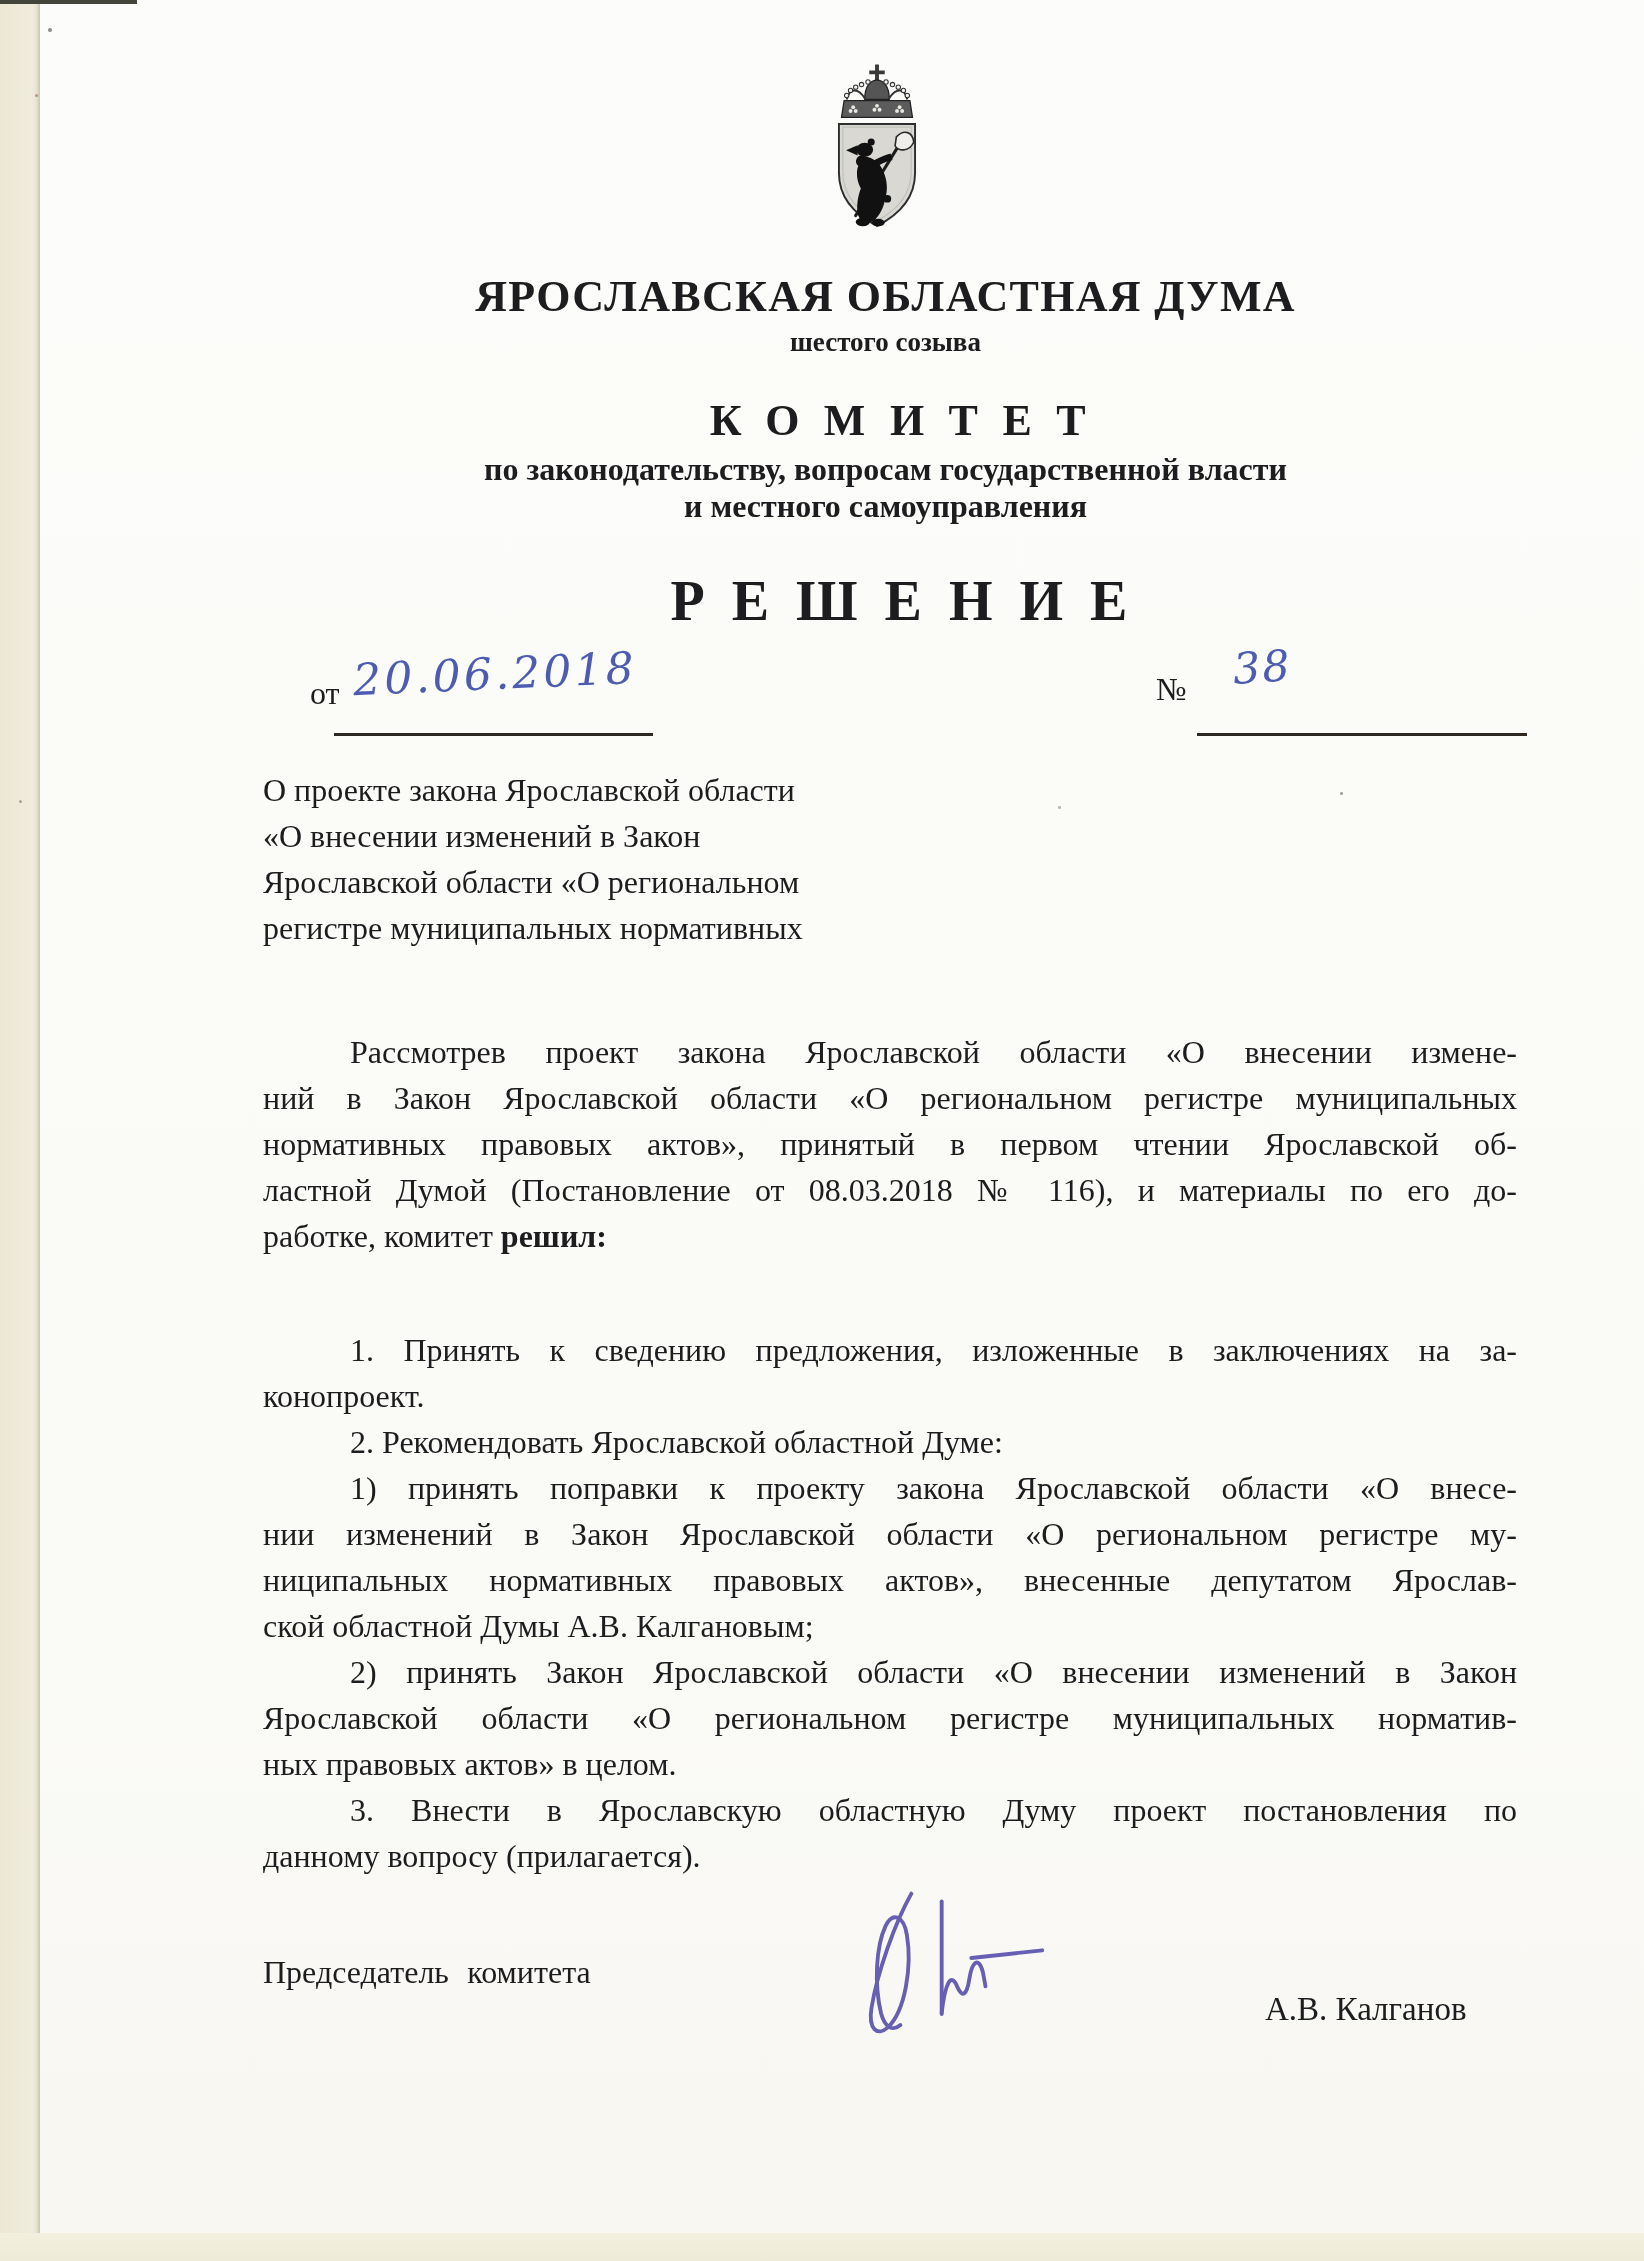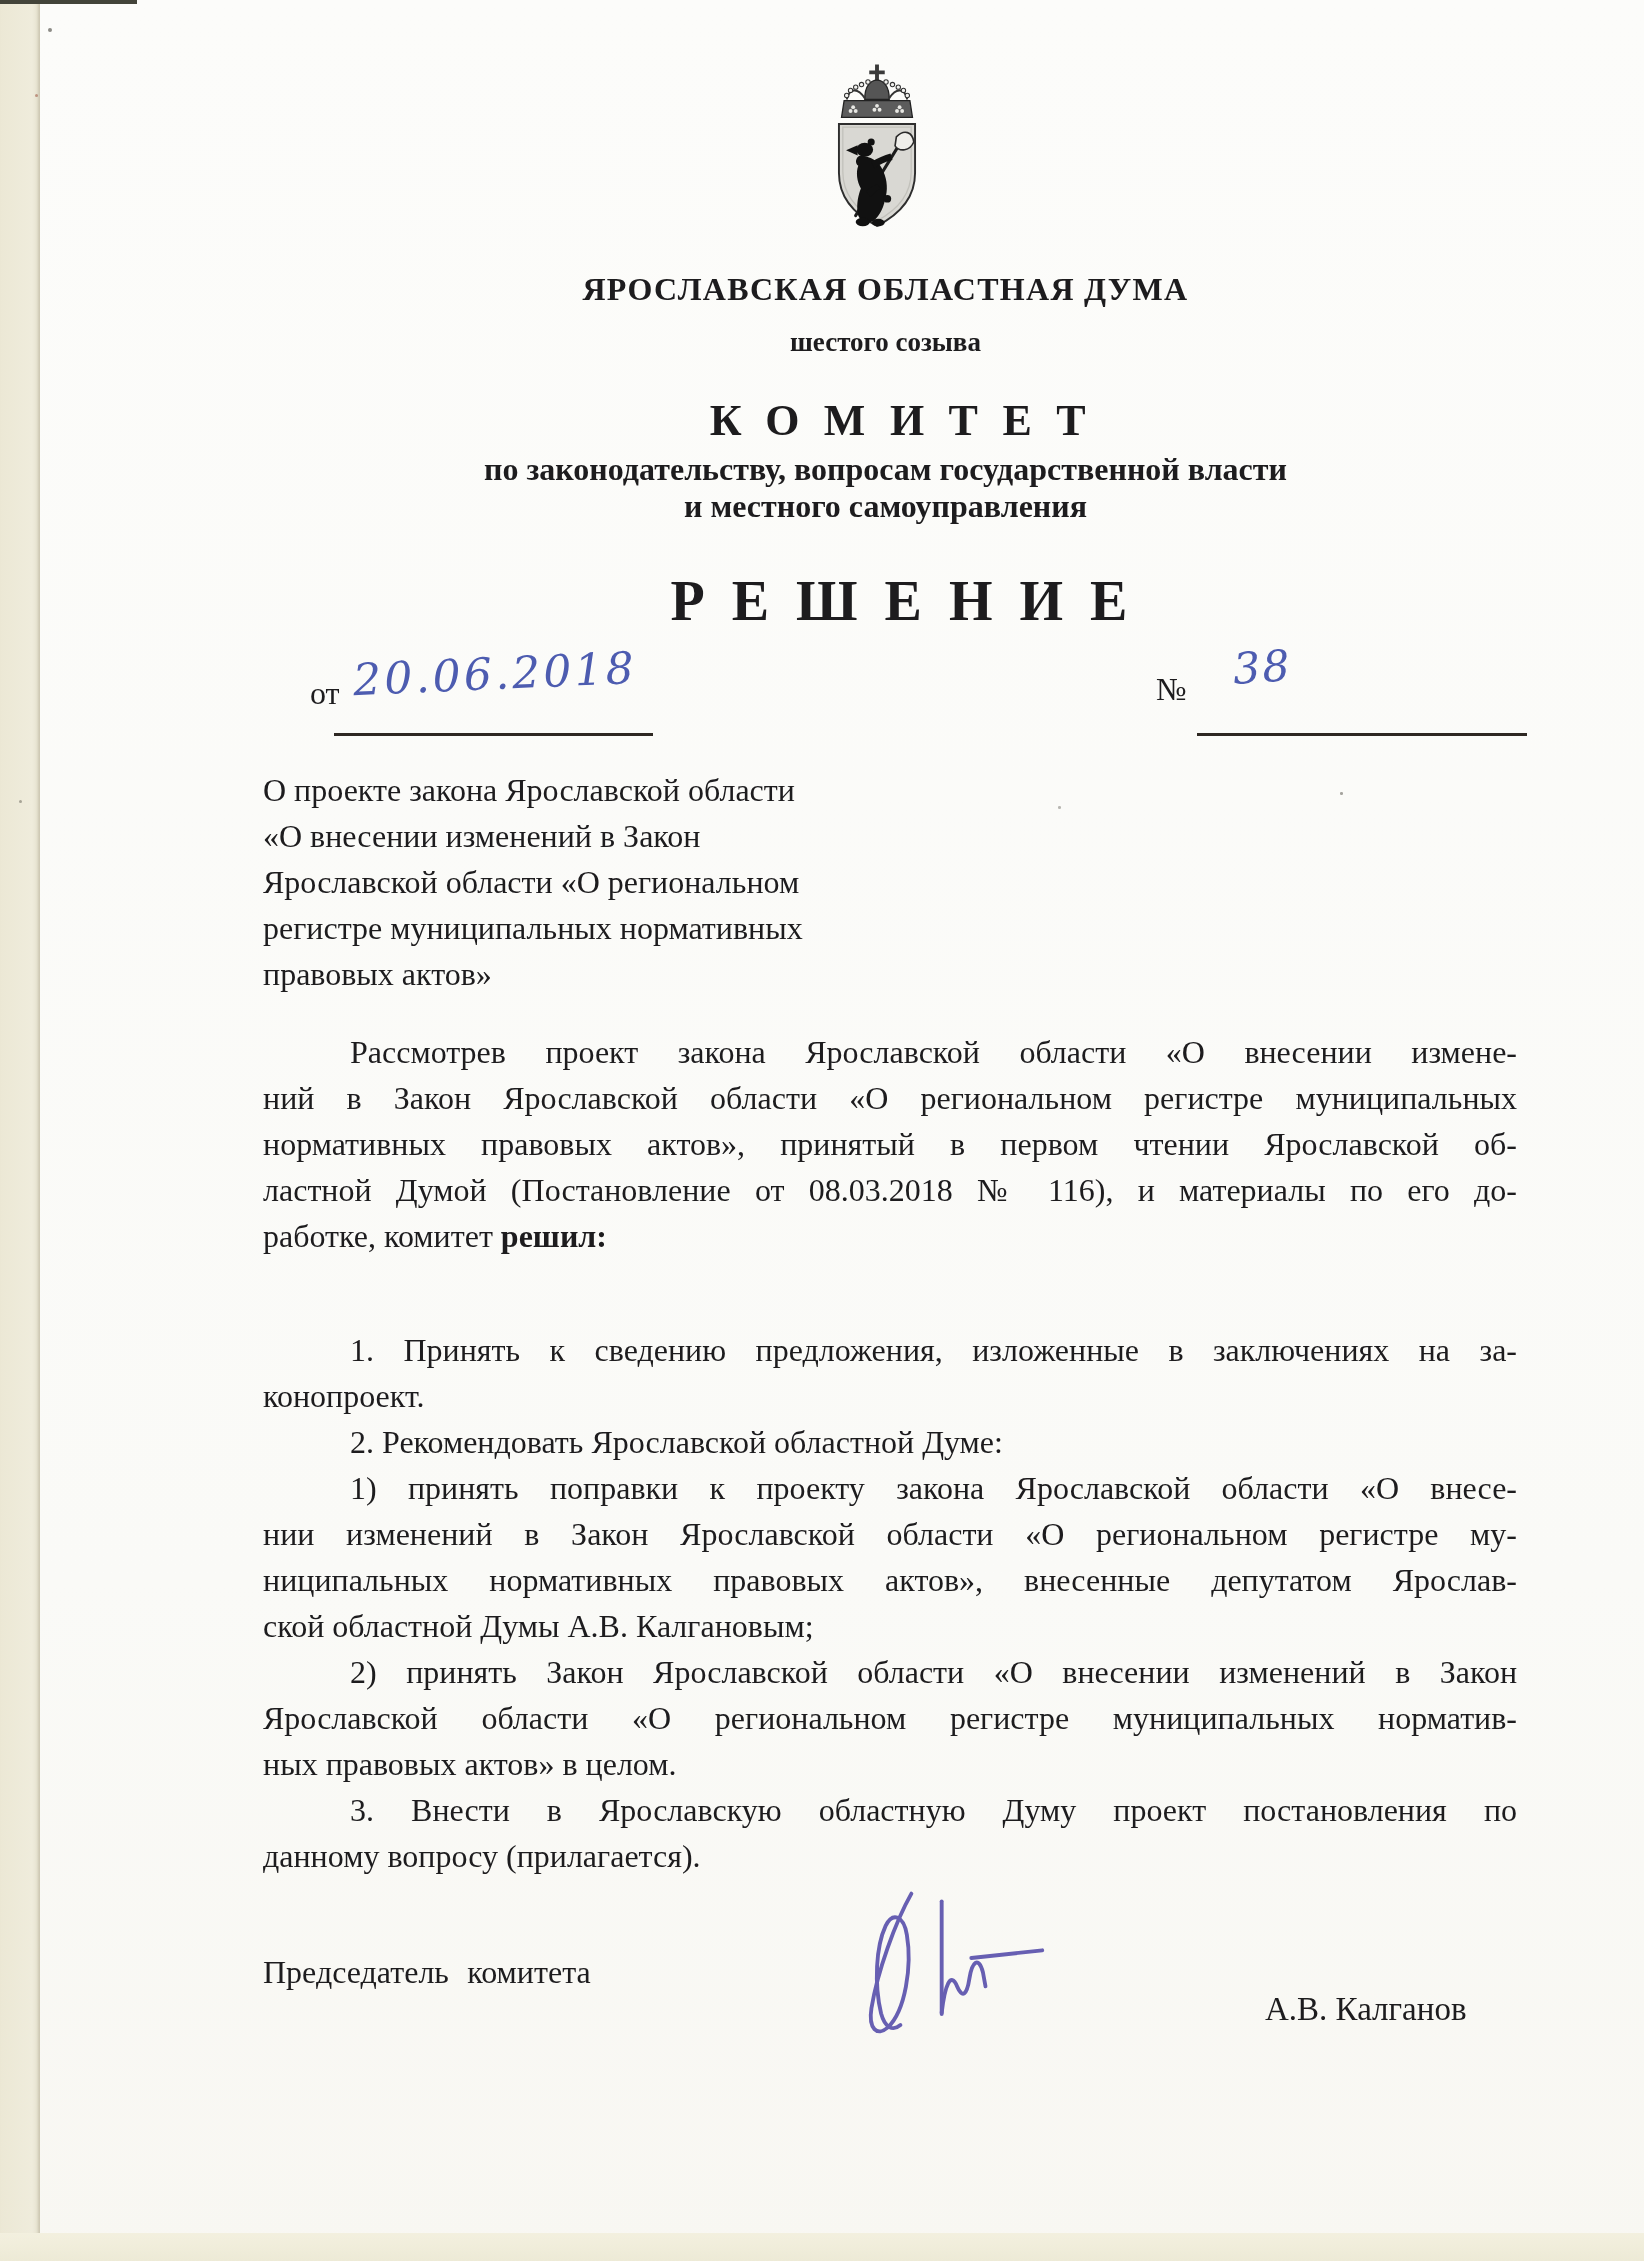--- a/index.html
+++ b/index.html
@@ -16,21 +16,21 @@
   .edge-left{left:0;top:0;width:40px;height:2261px;
     background:linear-gradient(90deg,#ece8d5 0%,#efecdc 80%,#e4e0cd 100%);
     box-shadow:inset -1.9px 0 2.6px rgba(90,80,50,.18);}
   .edge-bottom{left:0;top:2233px;width:1645px;height:28px;
     background:linear-gradient(180deg,#f3f0df 0%,#edead6 100%);}
   .edge-topline{left:0;top:0;width:137px;height:3.9px;background:#43443a;}
   .speck{border-radius:50%;}
 
   
   .cline{left:252px;width:1267px;text-align:center;font-weight:bold;white-space:nowrap;}
-  .org{top:271px;font-size:32px;letter-spacing:1.3px;}
+  .org{top:271px;font-size:44px;letter-spacing:1.3px;}
   .conv{top:327px;font-size:27px;}
   .comm{top:395px;font-size:44px;letter-spacing:24.5px;padding-left:24.5px;}
   .desc1{top:451px;font-size:32px;}
   .desc2{top:488px;font-size:32px;}
   .doct{top:569px;font-size:56px;letter-spacing:27px;padding-left:27px;}
 
   
   .lbl{font-size:32px;}
   .hand{
     font-family:"DejaVu Serif", serif;
@@ -147,21 +147,20 @@
 
   <div class="abs lbl" style="left:1156px;top:671px;">№</div>
   <div class="abs hand hand-num" style="color: rgb(77, 92, 176);">38</div>
   <div class="abs uline" style="left:1197px;top:733px;width:330px;"></div>
 
   <div class="abs subject" id="subject-block">
       <div class="line ll">О проекте закона Ярославской области</div>
       <div class="line ll">«О внесении изменений в Закон</div>
       <div class="line ll">Ярославской области «О региональном</div>
       <div class="line ll">регистре муниципальных нормативных</div>
-      <div class="line ll">правовых актов»</div>
     </div>
 
   <div class="abs body-block" id="body-block">
       <div class="line jl ind">Рассмотрев проект закона Ярославской области «О внесении измене-</div>
       <div class="line jl">ний в Закон Ярославской области «О региональном регистре муниципальных</div>
       <div class="line jl">нормативных правовых актов», принятый в первом чтении Ярославской об-</div>
       <div class="line jl">ластной Думой (Постановление от 08.03.2018 № 116), и материалы по его до-</div>
       <div class="line ll">работке, комитет <b>решил:</b></div>
       <div class="line jl ind gap">1. Принять к сведению предложения, изложенные в заключениях на за-</div>
       <div class="line ll">конопроект.</div>

